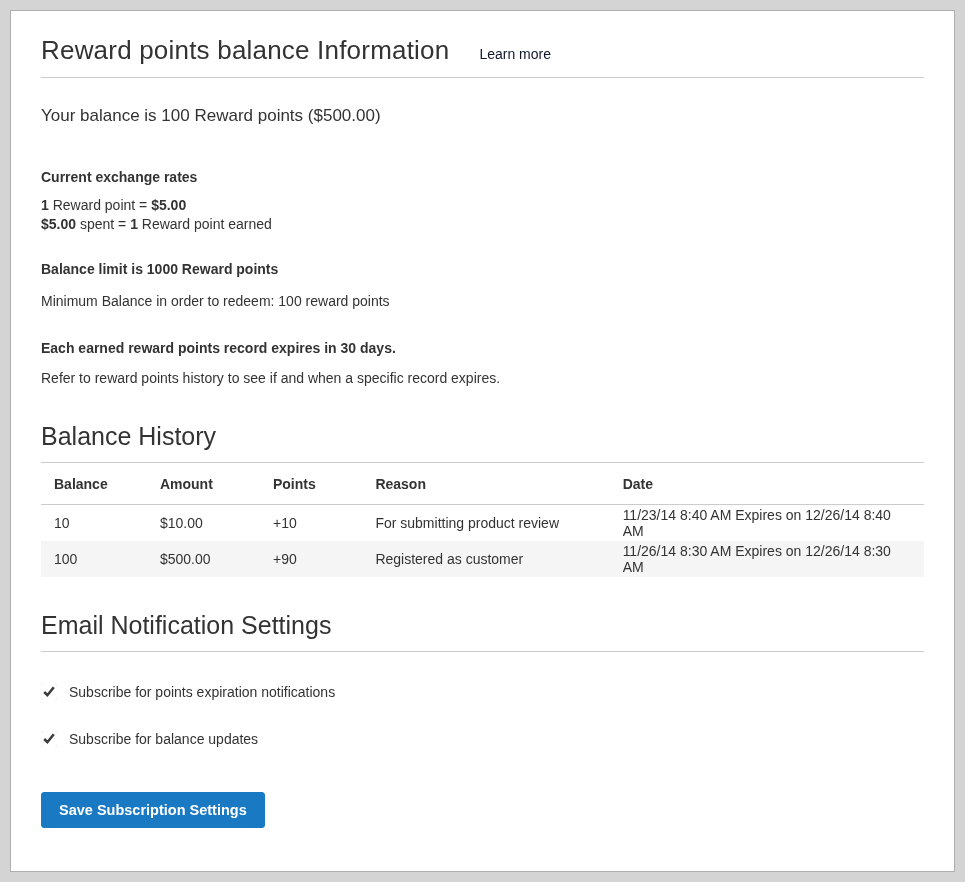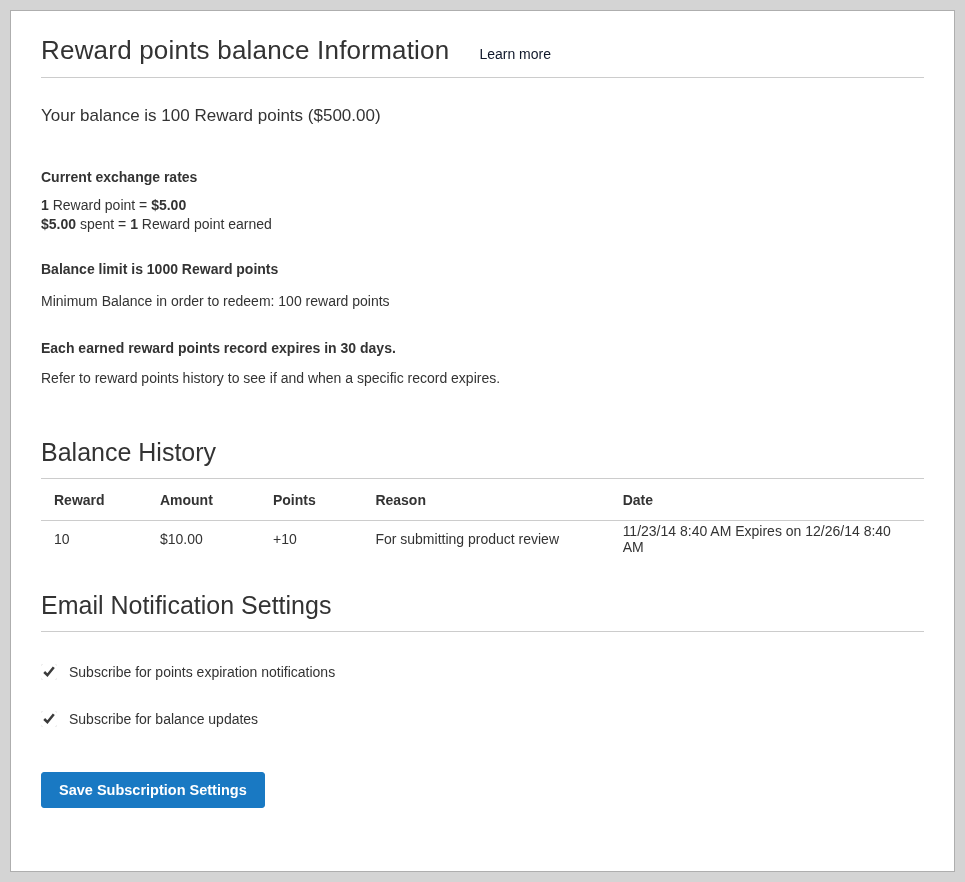--- a/index.html
+++ b/index.html
@@ -39,21 +39,21 @@
   .bold { font-weight: bold; }
   .section-label { margin-top: 43px; font-size: 14px; font-weight: bold; }
   .exchange-lines { margin-top: 11px; font-size: 14px; line-height: 19px; }
   .limit-label { margin-top: 27px; font-size: 14px; font-weight: bold; }
   .plain-line { margin-top: 16px; font-size: 14px; }
   .expire-label { margin-top: 31px; font-size: 14px; font-weight: bold; }
   .expire-note { margin-top: 14px; font-size: 14px; }
 
   
   .section-heading {
-    margin-top: 52px;
+    margin-top: 36px;
     font-size: 25px;
     font-weight: 300;
     color: #333333;
   }
 
   
   table.history {
     width: 100%;
     border-collapse: collapse;
     font-size: 14px;
@@ -128,34 +128,41 @@
 
   <div class="expire-label">Each earned reward points record expires in 30 days.</div>
   <div class="expire-note">Refer to reward points history to see if and when a specific record expires.</div>
 
   <h2 class="section-heading">Balance History</h2>
   <div class="divider"></div>
 
   <table class="history">
     <thead>
       <tr>
-        <th class="col-balance">Reward</th>
+        <th class="col-balance">Balance</th>
         <th class="col-amount">Amount</th>
         <th class="col-points">Points</th>
         <th class="col-reason">Reason</th>
         <th class="col-date">Date</th>
       </tr>
     </thead>
     <tbody>
       <tr>
         <td>10</td>
         <td>$10.00</td>
         <td>+10</td>
         <td>For submitting product review</td>
         <td>11/23/14 8:40 AM Expires on 12/26/14 8:40 AM</td>
+      </tr>
+      <tr>
+        <td>100</td>
+        <td>$500.00</td>
+        <td>+90</td>
+        <td>Registered as customer</td>
+        <td>11/26/14 8:30 AM Expires on 12/26/14 8:30 AM</td>
       </tr>
     </tbody>
   </table>
 
   <h2 class="section-heading email-heading">Email Notification Settings</h2>
   <div class="divider"></div>
 
   <label class="checkbox-row">
     <input type="checkbox" checked="" style="">
     <span>Subscribe for points expiration notifications</span>

